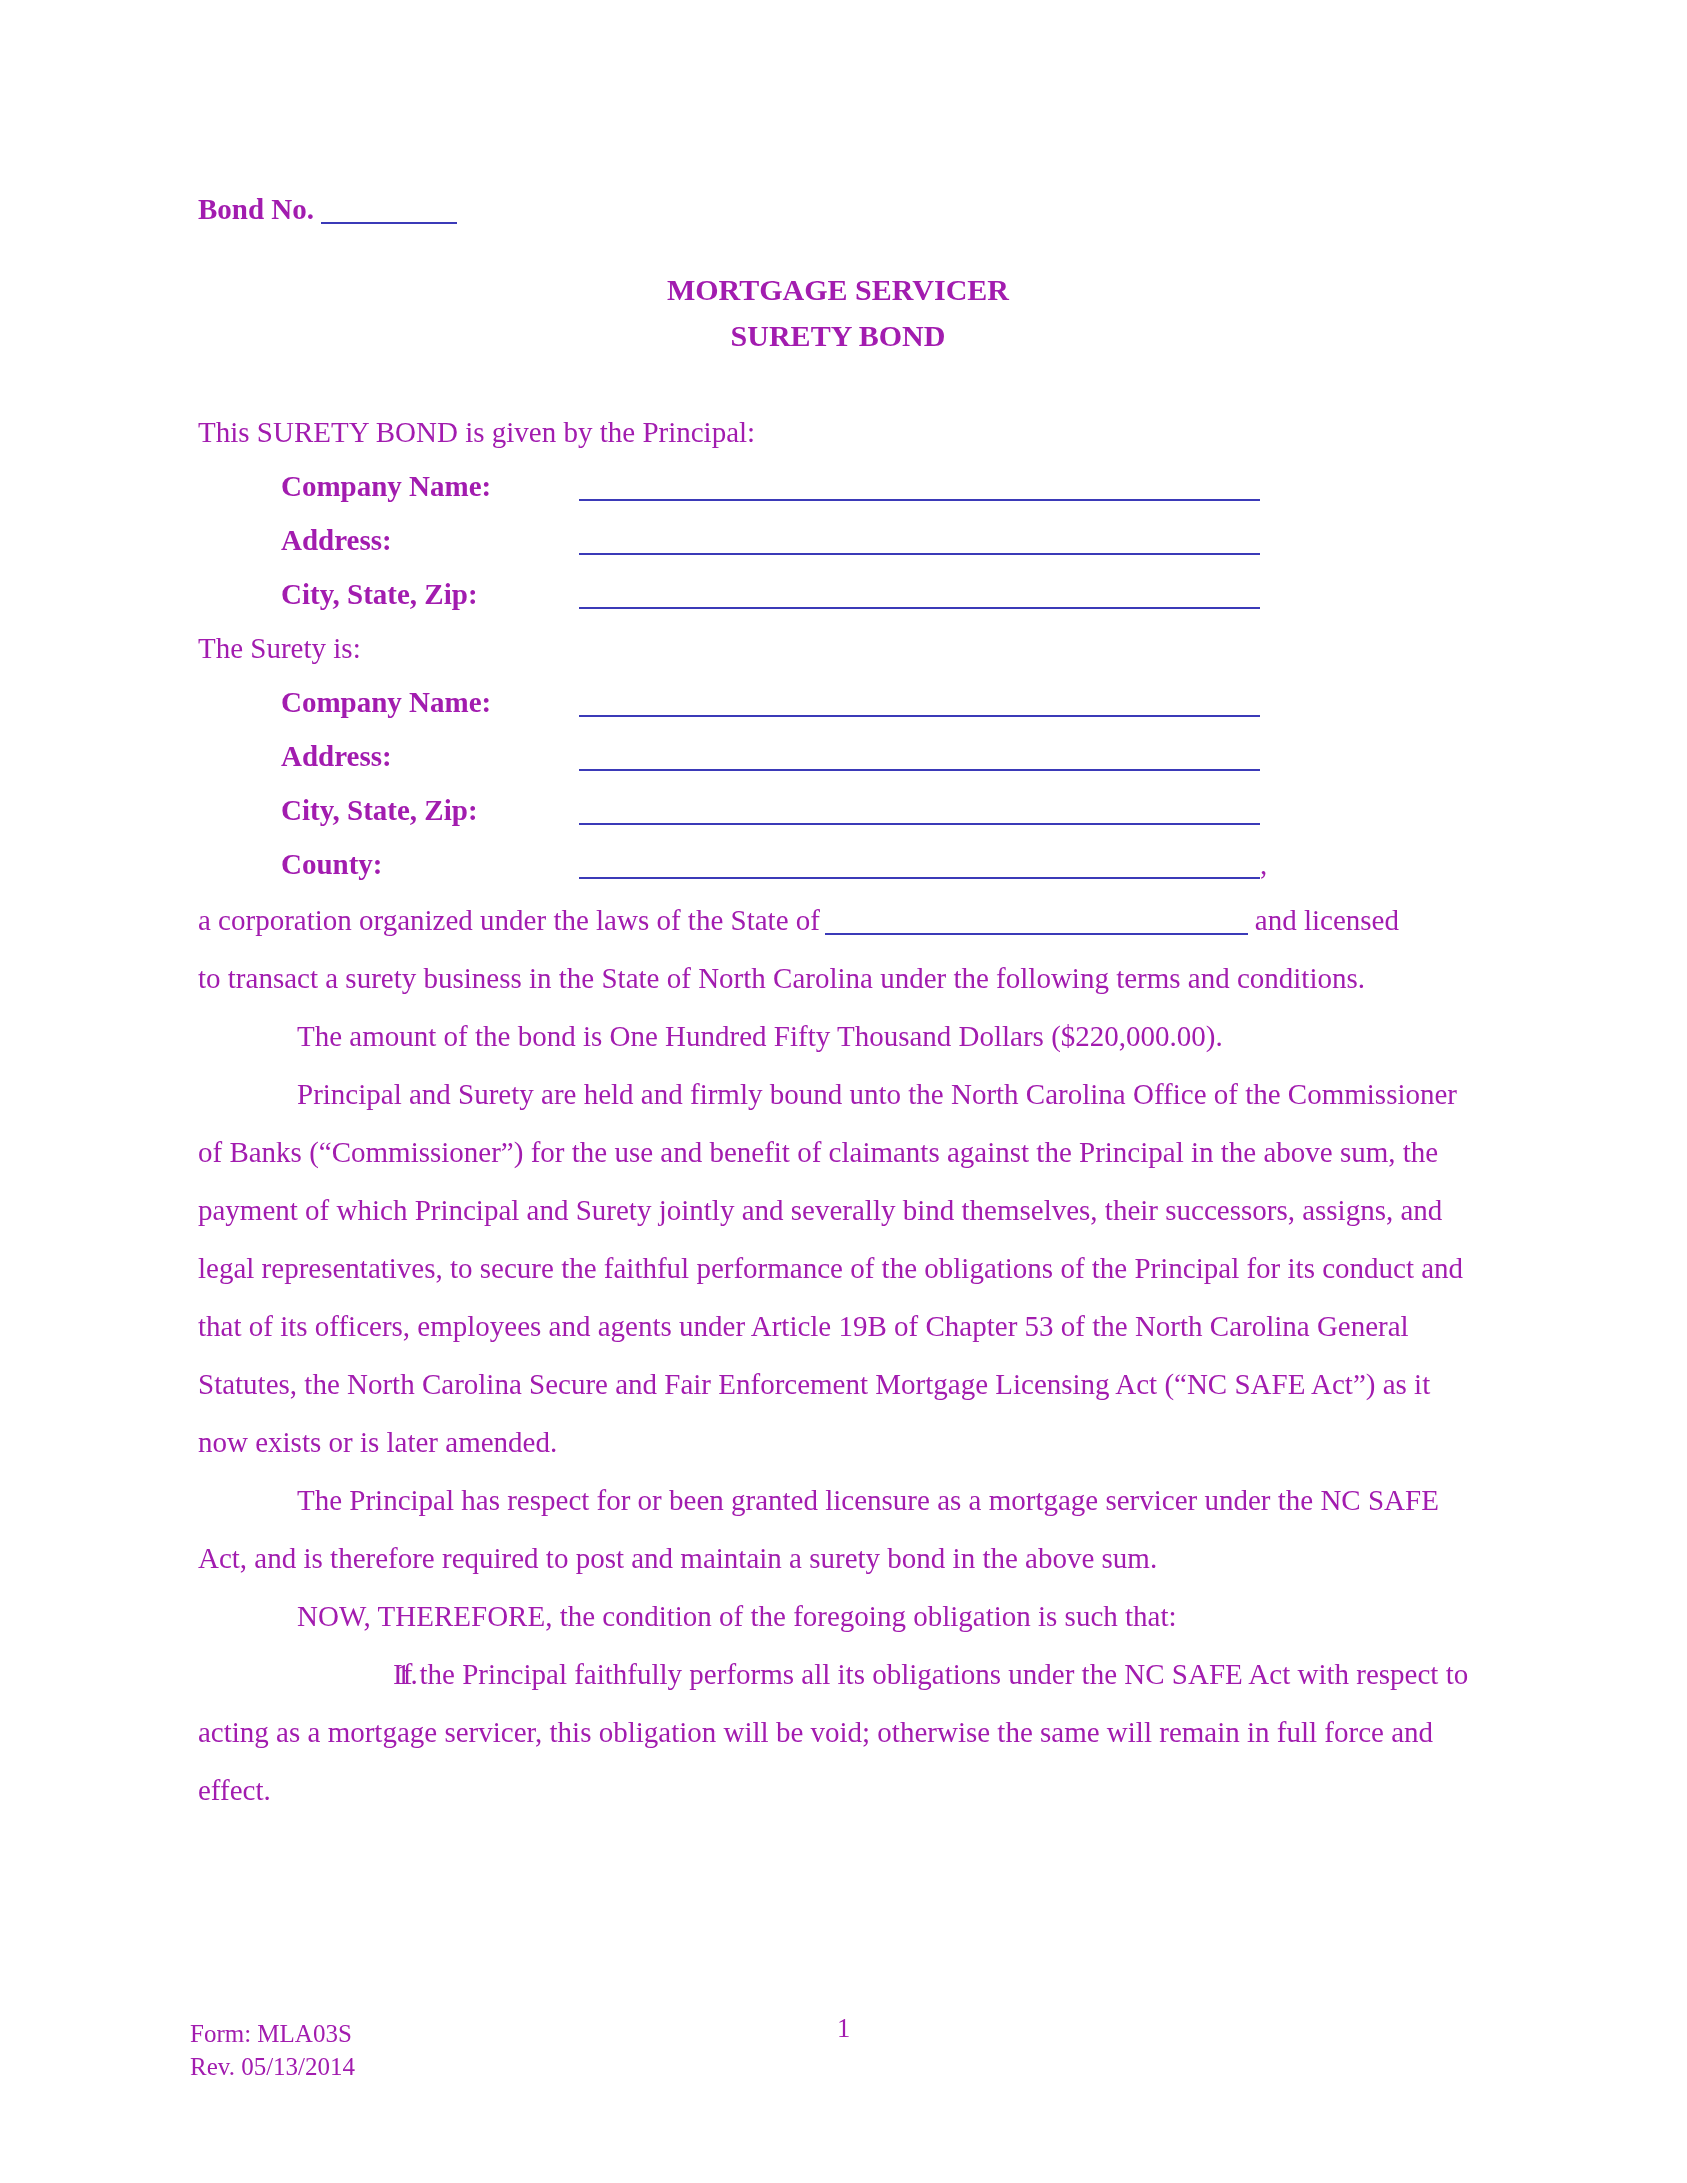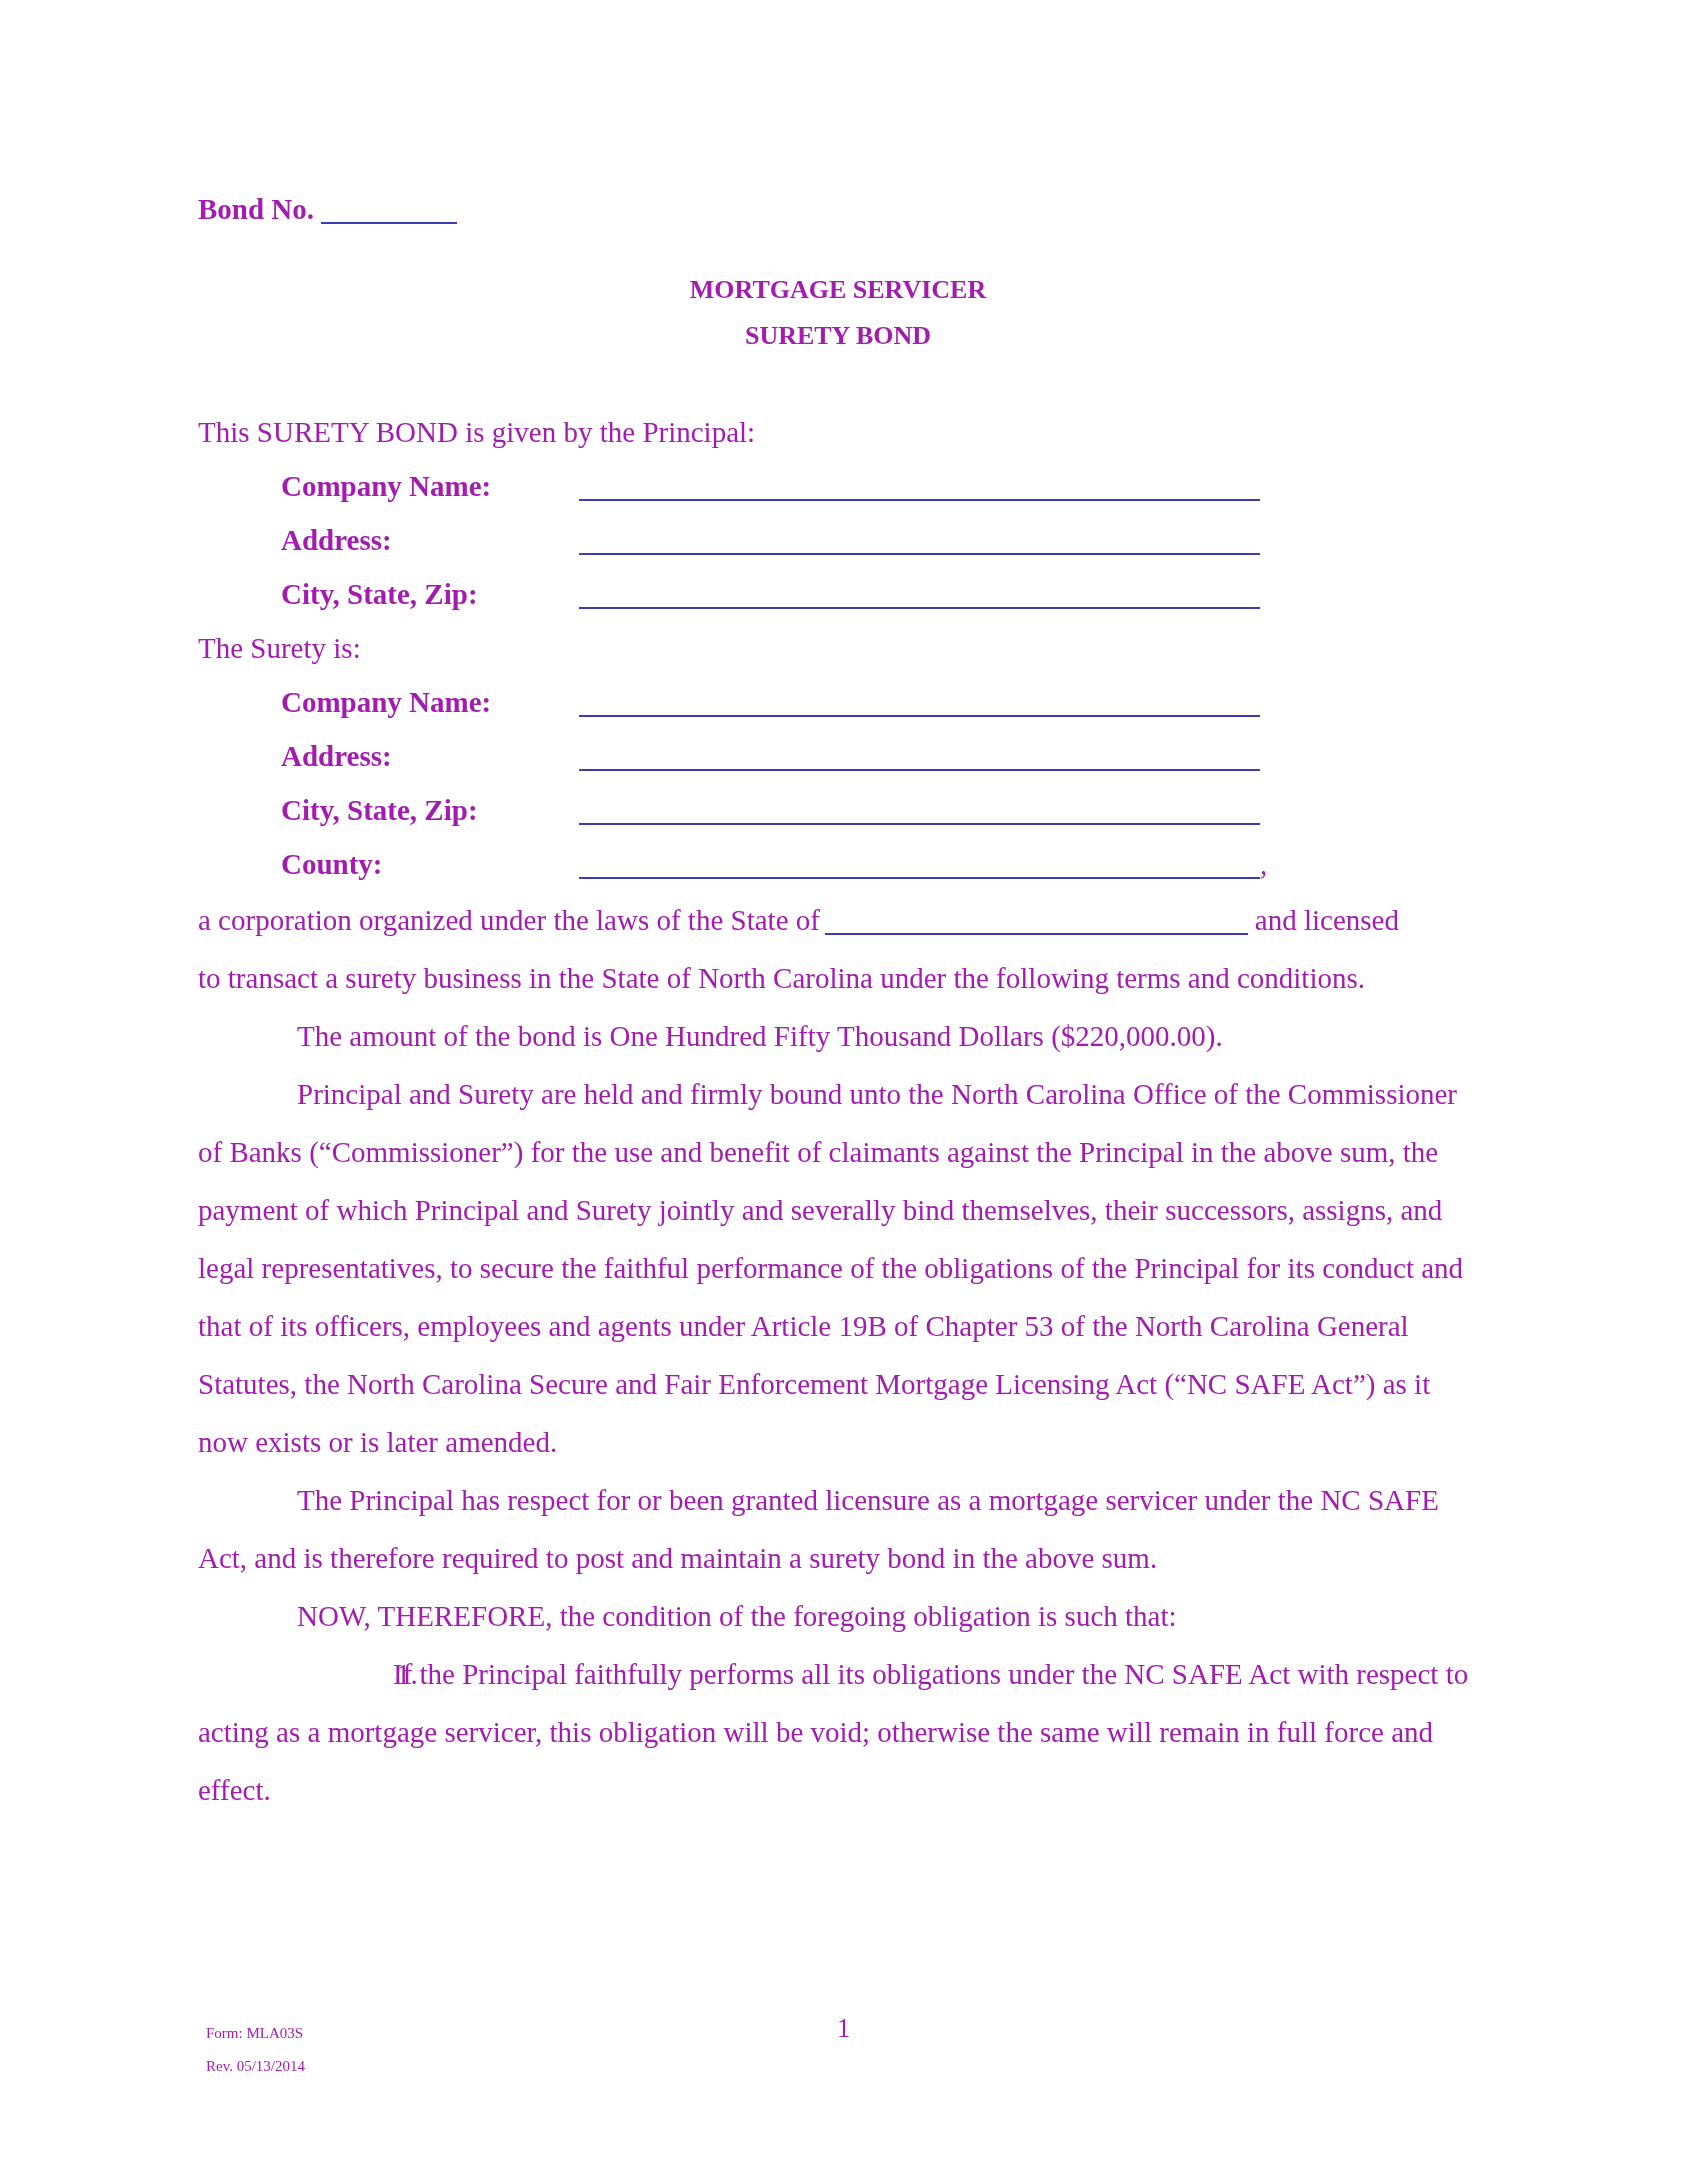--- a/index.html
+++ b/index.html
@@ -29,38 +29,38 @@
   .blank {
     display: inline-block;
     border-bottom: 2px solid #3b3ab8;
     height: 28px;
     vertical-align: -5.3px;
   }
   .bond-blank { width: 136px; margin-left: 6.6px; }
   .doc-title {
     text-align: center;
     font-weight: bold;
-    font-size: 26px;
+    font-size: 30px;
     line-height: 46px;
     margin-bottom: 46px;
   }
   .lead-line { line-height: 54px; white-space: nowrap; }
   .field-row { line-height: 54px; white-space: nowrap; }
   .field-label { display: inline-block; width: 298px; margin-left: 83px; font-weight: bold; }
   .field-line { width: 681px; }
   .corp-line { line-height: 58px; white-space: nowrap; }
   .state-blank { width: 423px; margin: 0 6.6px 0 5.3px; }
   p.body { margin: 0; line-height: 58px; text-indent: 99px; text-align: left; }
   p.noindent { text-indent: 0; }
   .num { display: inline-block; width: 96px; }
   .footer-left {
     position: absolute;
-    left: 206px;
+    left: 190px;
     top: 2017px;
-    font-size: 15px;
+    font-size: 25px;
     line-height: 33px;
   }
   .footer-page {
     position: absolute;
     left: 0;
     top: 2013px;
     width: 1687px;
     text-align: center;
     font-size: 26.5px;
   }

